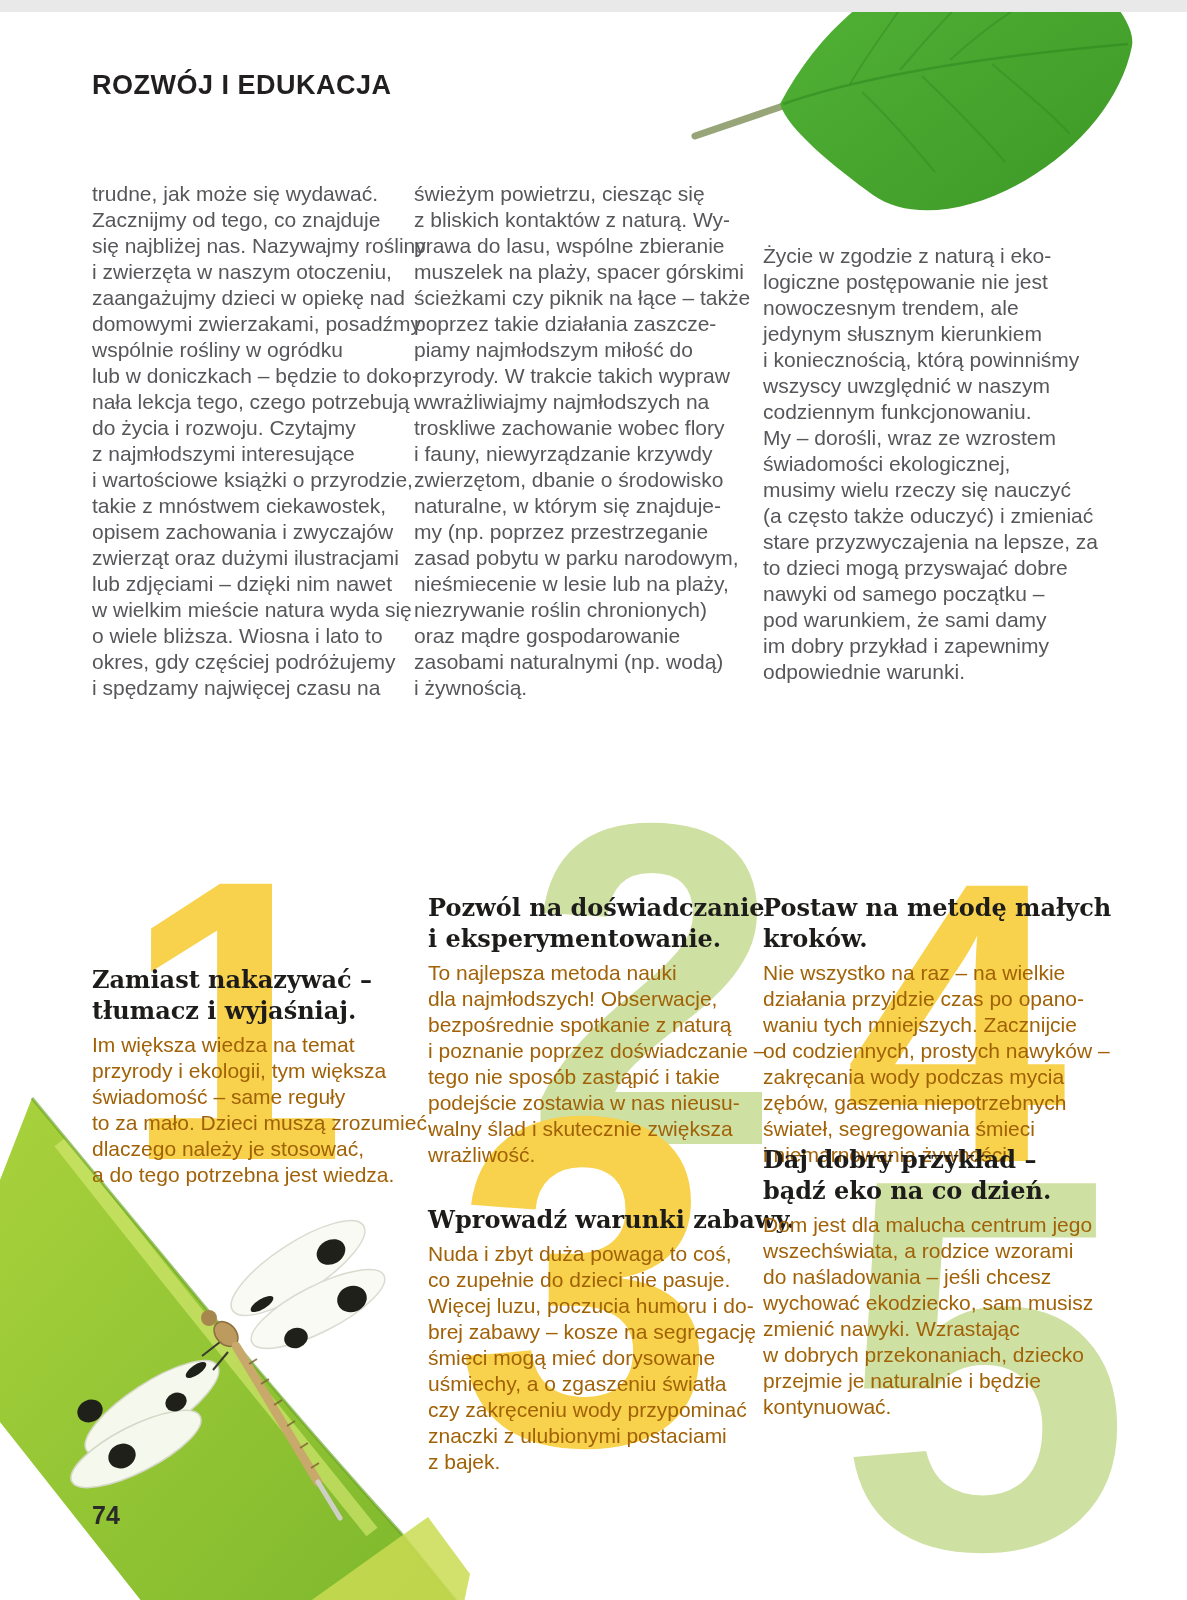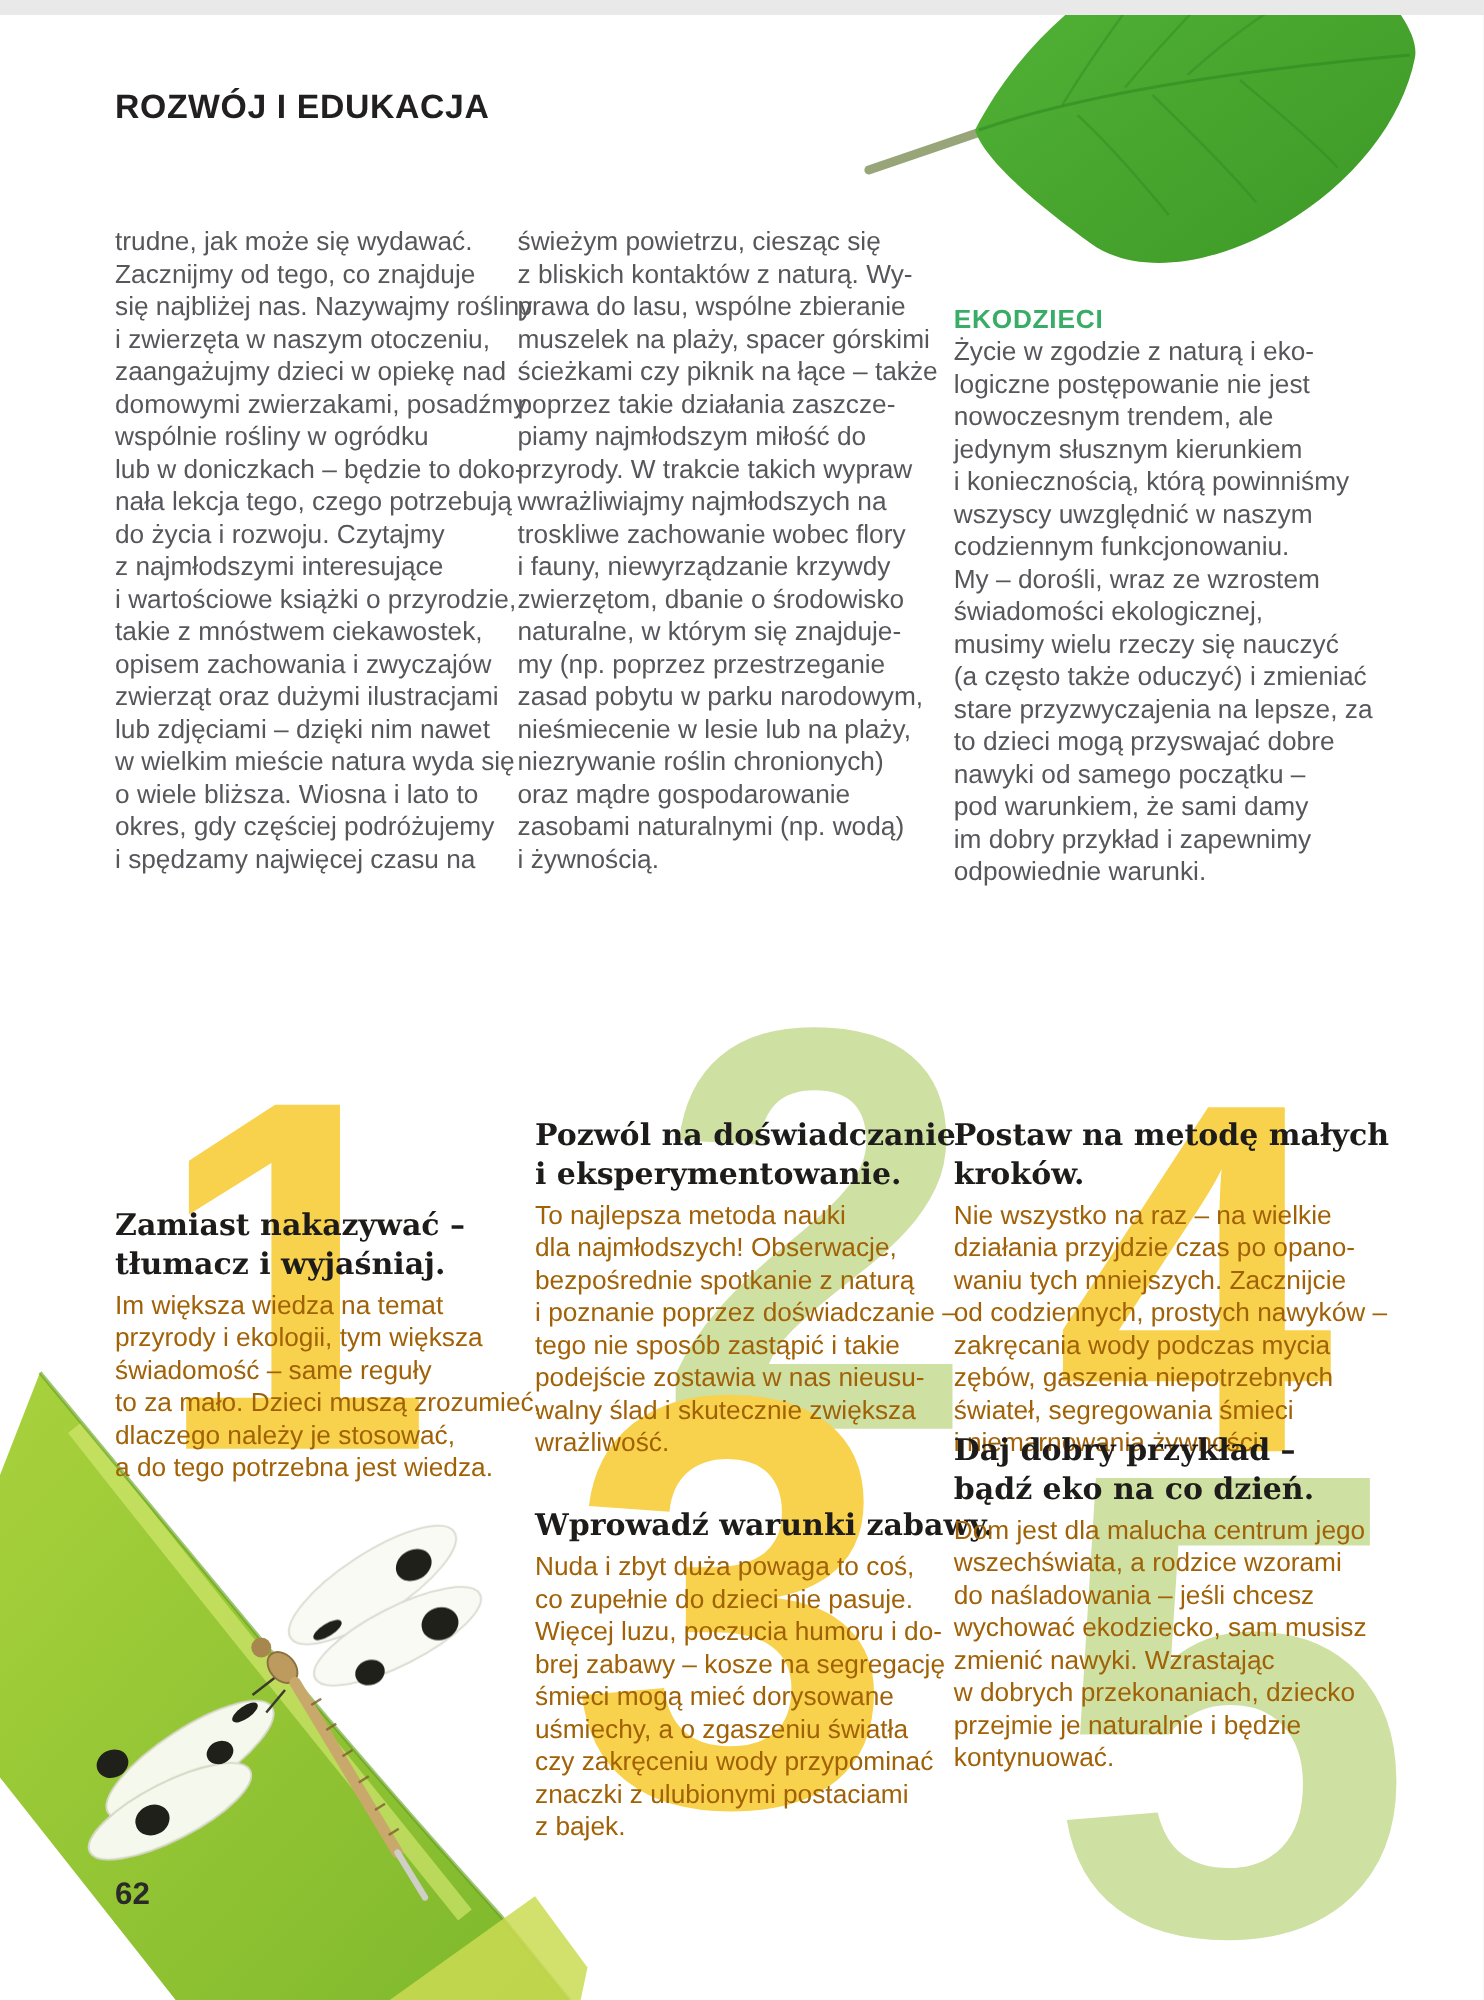--- a/index.html
+++ b/index.html
@@ -122,21 +122,20 @@
           <path d="M311,1456 l8,-5"></path>
       </g>
     </g>
   </svg>
 
   <div class="kicker">ROZWÓJ I EDUKACJA</div>
 
   <div class="col col1">trudne, jak może się wydawać.<br>Zacznijmy od tego, co znajduje<br>się najbliżej nas. Nazywajmy rośliny<br>i zwierzęta w naszym otoczeniu,<br>zaangażujmy dzieci w opiekę nad<br>domowymi zwierzakami, posadźmy<br>wspólnie rośliny w ogródku<br>lub w doniczkach – będzie to doko-<br>nała lekcja tego, czego potrzebują<br>do życia i rozwoju. Czytajmy<br>z najmłodszymi interesujące<br>i wartościowe książki o przyrodzie,<br>takie z mnóstwem ciekawostek,<br>opisem zachowania i zwyczajów<br>zwierząt oraz dużymi ilustracjami<br>lub zdjęciami – dzięki nim nawet<br>w wielkim mieście natura wyda się<br>o wiele bliższa. Wiosna i lato to<br>okres, gdy częściej podróżujemy<br>i spędzamy najwięcej czasu na</div>
   <div class="col col2">świeżym powietrzu, ciesząc się<br>z bliskich kontaktów z naturą. Wy-<br>prawa do lasu, wspólne zbieranie<br>muszelek na plaży, spacer górskimi<br>ścieżkami czy piknik na łące – także<br>poprzez takie działania zaszcze-<br>piamy najmłodszym miłość do<br>przyrody.  W trakcie takich wypraw<br>wwrażliwiajmy najmłodszych na<br>troskliwe zachowanie wobec flory<br>i fauny, niewyrządzanie krzywdy<br>zwierzętom, dbanie o środowisko<br>naturalne, w którym się znajduje-<br>my (np. poprzez przestrzeganie<br>zasad pobytu w parku narodowym,<br>nieśmiecenie w lesie lub na plaży,<br>niezrywanie roślin chronionych)<br>oraz mądre gospodarowanie<br>zasobami naturalnymi (np. wodą)<br>i żywnością.</div>
   <div class="col col3">
-    <div class="eco-heading">EKODZIECI</div>
     <div>Życie w zgodzie z naturą i eko-<br>logiczne postępowanie nie jest<br>nowoczesnym trendem, ale<br>jedynym słusznym kierunkiem<br>i koniecznością, którą powinniśmy<br>wszyscy uwzględnić w naszym<br>codziennym funkcjonowaniu.<br>My – dorośli, wraz ze wzrostem<br>świadomości ekologicznej,<br>musimy wielu rzeczy się nauczyć<br>(a często także oduczyć) i zmieniać<br>stare przyzwyczajenia na lepsze, za<br>to dzieci mogą przyswajać dobre<br>nawyki od samego początku –<br>pod warunkiem, że sami damy<br>im dobry przykład i zapewnimy<br>odpowiednie warunki.</div>
   </div>
 
 
   <div class="big-num num-yellow" id="num1">1</div>
   <div class="big-num num-green" id="num2">2</div>
   <div class="big-num num-yellow" id="num3">3</div>
   <div class="big-num num-yellow" id="num4">4</div>
   <div class="big-num num-green" id="num5">5</div>
 
@@ -154,14 +153,14 @@
   </div>
   <div class="rule" id="rule4">
     <h3>Postaw na metodę małych<br>kroków.</h3>
     <div class="body">Nie wszystko na raz – na wielkie<br>działania przyjdzie czas po opano-<br>waniu tych mniejszych. Zacznijcie<br>od codziennych, prostych nawyków –<br>zakręcania wody podczas mycia<br>zębów, gaszenia niepotrzebnych<br>świateł, segregowania śmieci<br>i niemarnowania żywności.</div>
   </div>
   <div class="rule" id="rule5">
     <h3>Daj dobry przykład –<br>bądź eko na co dzień.</h3>
     <div class="body">Dom jest dla malucha centrum jego<br>wszechświata, a rodzice wzorami<br>do naśladowania – jeśli chcesz<br>wychować ekodziecko, sam musisz<br>zmienić nawyki. Wzrastając<br>w dobrych przekonaniach, dziecko<br>przejmie je naturalnie i będzie<br>kontynuować.</div>
   </div>
 
-  <div class="page-number">62</div>
+  <div class="page-number">74</div>
 </div>
 
 </body></html>

